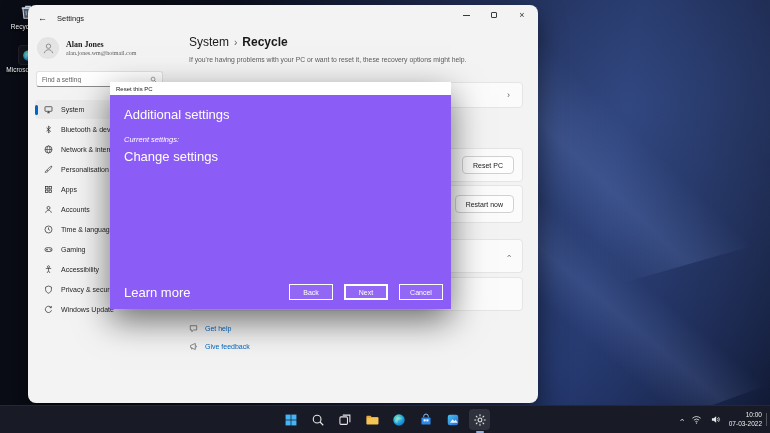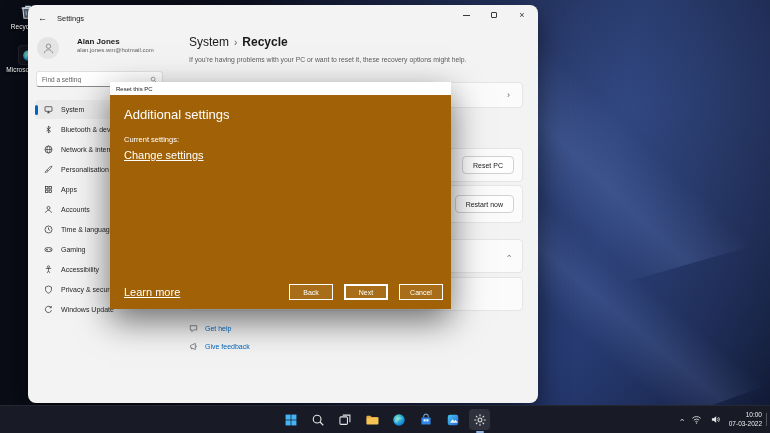--- a/index.html
+++ b/index.html
@@ -32,21 +32,21 @@
          border-radius:8px; box-shadow:0 10px 26px rgba(0,0,0,.5); }
   .win-titlebar { position:absolute; top:0; left:0; right:0; height:26px; display:flex; align-items:center; }
   .back { margin-left:10px; font-size:9px; color:#1a1a1a; cursor:pointer; }
   .win-title { margin-left:10px; font-size:7.5px; color:#1a1a1a; }
   .win-controls { position:absolute; right:2px; top:0; display:flex; }
   .wc { width:28px; height:20px; display:flex; align-items:center; justify-content:center; color:#3a3a3a; font-size:9px; }
   .wc .dash { width:7px; height:1px; background:#3a3a3a; }
   .wc .sq { width:6px; height:6px; border:1px solid #3a3a3a; border-radius:1px; }
 
   .sidebar { position:absolute; left:0; top:26px; width:152px; bottom:0; padding:0 7px; }
-  .user { display:flex; gap:18px; margin:6px 2px 12px; cursor:pointer; }
+  .user { display:flex; align-items:center; gap:7px; margin:6px 2px 12px; cursor:pointer;font-family:Liberation Serif, serif; }
   .avatar { width:22px; height:22px; border-radius:50%; background:#e4e4e4; color:#8d8d8d;
             display:flex; align-items:center; justify-content:center; flex:none; }
   .avatar svg { width:13px; height:13px; }
   .user-name { font-size:8px; font-weight:700; color:#1a1a1a; }
   .user-email { font-size:6px; color:#5f5f5f; margin-top:1px; }
 
   .searchbox { height:16px; background:#fff; border:1px solid #e0e0e0; border-bottom-color:#8a8a8a;
                border-radius:3px; margin:0 10px 0 1px; display:flex; align-items:center; }
   .searchbox input { flex:1; min-width:0; border:none; outline:none; background:transparent;
                      font-size:6.5px; padding:0 5px; color:#333; font-family:inherit; }
@@ -83,28 +83,28 @@
   .help-links { margin-top:13px; }
   .help-row { display:flex; align-items:center; gap:7px; margin-bottom:9px; cursor:pointer; }
   .help-row svg { width:9px; height:9px; color:#4a4a4a; flex:none; }
   .help-row .link { font-size:7px; color:#0067c0; }
 
   
   .dialog { position:absolute; left:110px; top:82px; width:341px; height:227px;
             box-shadow:0 12px 32px rgba(0,0,0,.55); background:#0078d7; }
   .dlg-titlebar { height:13px; background:#fff; display:flex; align-items:center; padding:0 6px;
                   font-size:6px; color:#1a1a1a; }
-  .dlg-body { position:absolute; top:13px; left:0; right:0; bottom:0; background:#a16207;
+  .dlg-body { position:absolute; top:13px; left:0; right:0; bottom:0; background:#8b5cf6;
               color:#fff; padding:12px 14px; }
   .dlg-heading { font-size:13px; font-weight:400; }
-  .dlg-label { margin-top:13px; font-size:7.5px; }
+  .dlg-label { margin-top:13px; font-size:7.5px;font-style:italic; }
   .dlg-list { margin:5px 0 0 4px; padding-left:9px; list-style:disc; }
   .dlg-list li { font-size:7.5px; margin-bottom:7px; }
   .dlg-list li::marker { color:#fff; }
-  .dlg-link { display:inline-block; font-size:11px; color:#fff; text-decoration:underline; cursor:pointer; }
+  .dlg-link { display:inline-block; font-size:13px; color:#fff; cursor:pointer; }
   .mt6 { margin-top:5px; }
   .dlg-footer { position:absolute; left:14px; right:8px; bottom:9px; display:flex; align-items:center; }
   .dlg-btns { margin-left:auto; display:flex; gap:11px; }
   .dbtn { min-width:44px; height:16px; background:rgba(255,255,255,.07); border:1px solid #fff;
           color:#fff; font-size:7px; font-family:inherit; display:flex; align-items:center;
           justify-content:center; cursor:pointer; }
   .dbtn.focus { box-shadow:inset 0 0 0 1px #fff; }
 
   
   .taskbar { position:absolute; left:0; right:0; bottom:0; height:28px; background:#181a26;

